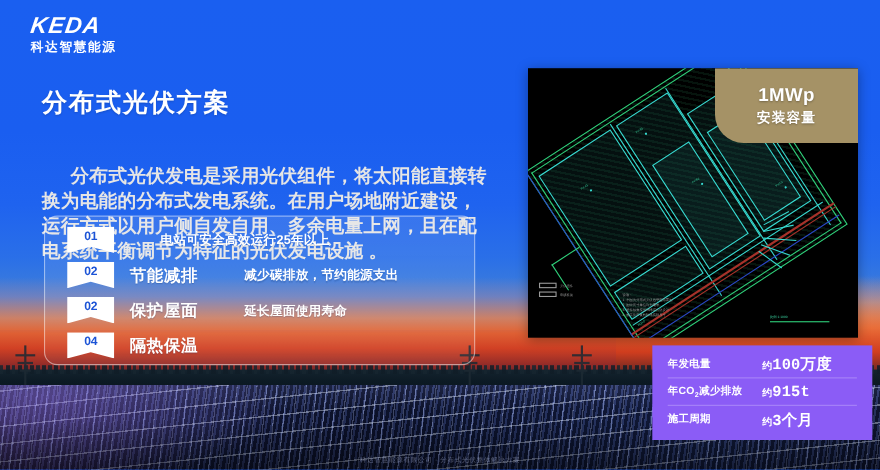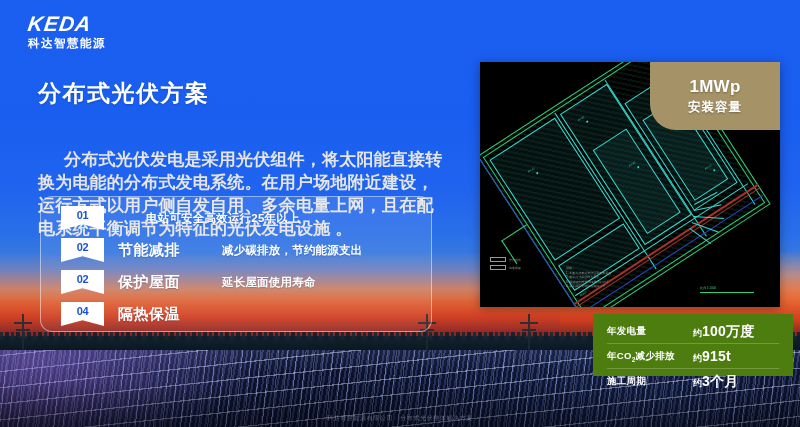--- a/index.html
+++ b/index.html
@@ -219,34 +219,34 @@
     font-size:17px; font-weight:bold; color:#ffffff; letter-spacing:.3px;
     text-shadow:0 1px 2px rgba(0,0,0,.3);
   }
   .mwp .sm{
     font-size:12.5px; font-weight:bold; color:#ffffff; letter-spacing:1px;
     text-shadow:0 1px 2px rgba(0,0,0,.3);
   }
 
   
   .stats{
-    position:absolute; left:593px; top:314px; width:200px; height:62px;
-    background:#4d7c0f;
+    position:absolute; left:593px; top:314px; width:200px; height:86px;
+    background:#8b5cf6;
     padding:5px 14px 5px 14px;
   }
   .srow{
     height:25px; display:flex; align-items:center; justify-content:space-between;
     border-bottom:1px solid rgba(255,255,255,.22);
   }
   .srow:last-child{ border-bottom:none; }
   .srow .k{ font-size:9.5px; color:#ffffff; font-weight:bold; letter-spacing:.3px; }
   .srow .k sub{ font-size:6.5px; }
   .srow .v{ font-size:9px; color:#ffffff; font-weight:bold; white-space:nowrap; }
   .srow .v b{ font-size:14px; font-weight:bold; letter-spacing:.2px; }
-  .srow .vwrap{ width:86px; text-align:left; }
+  .srow .vwrap{ width:86px; text-align:left;font-family:Liberation Mono, monospace; }
 
   
   .footer{
     position:absolute; left:0; bottom:4px; width:800px; text-align:center;
     font-size:6px; color:rgba(190,200,235,.42); letter-spacing:.6px;
   }
 </style>
 </head>
 <body>
 

